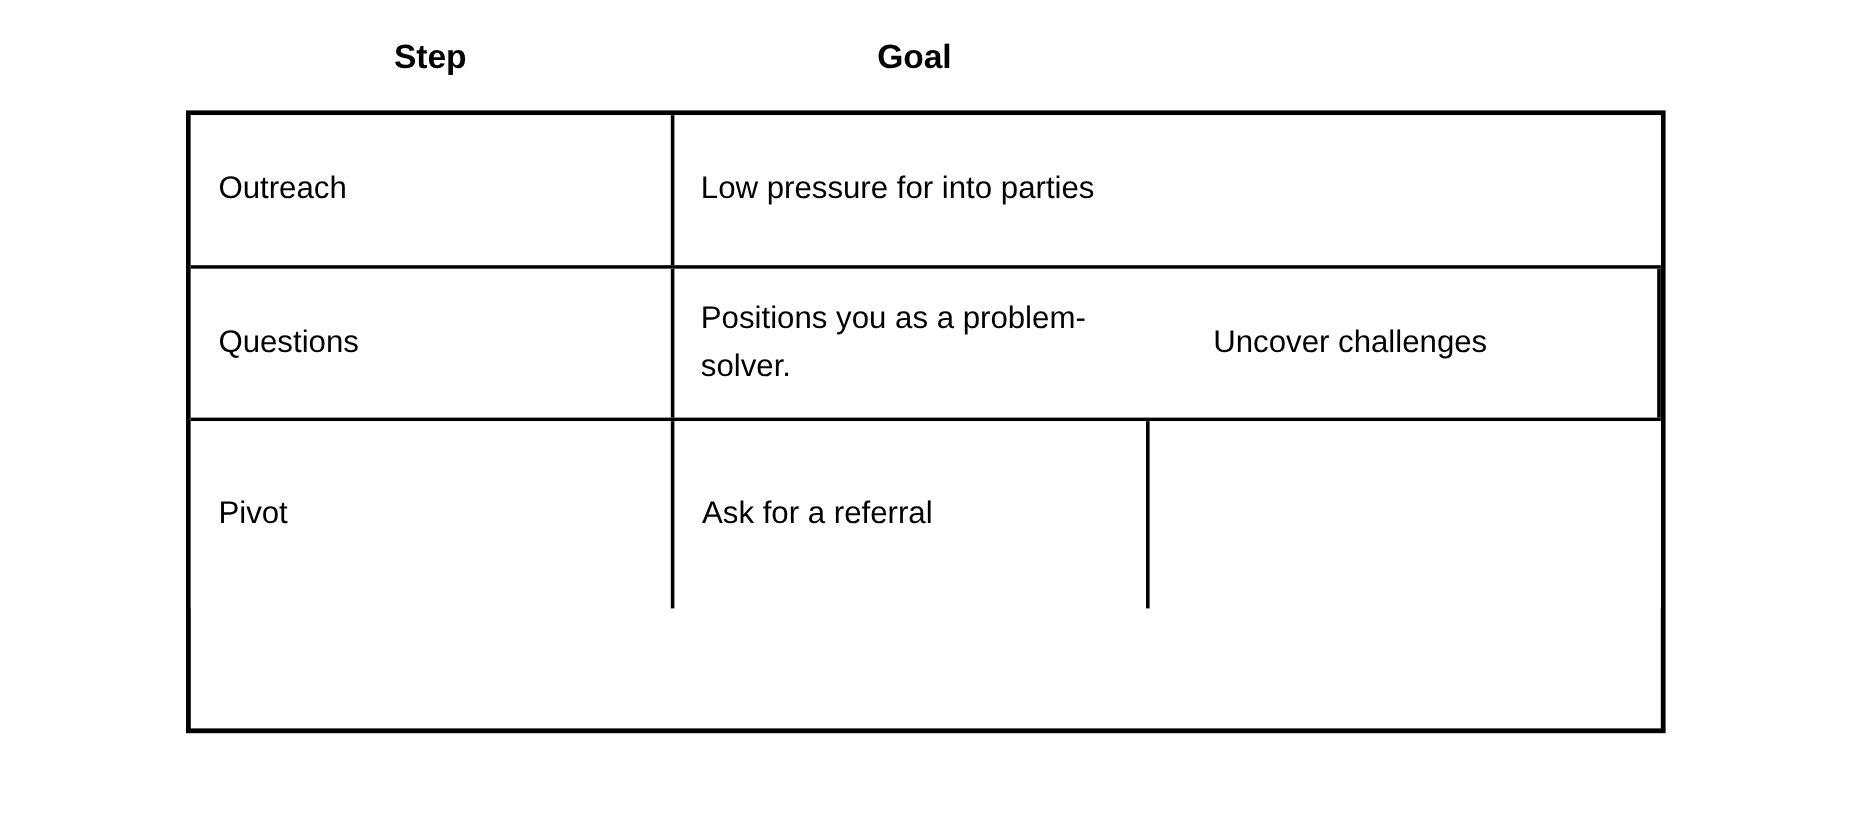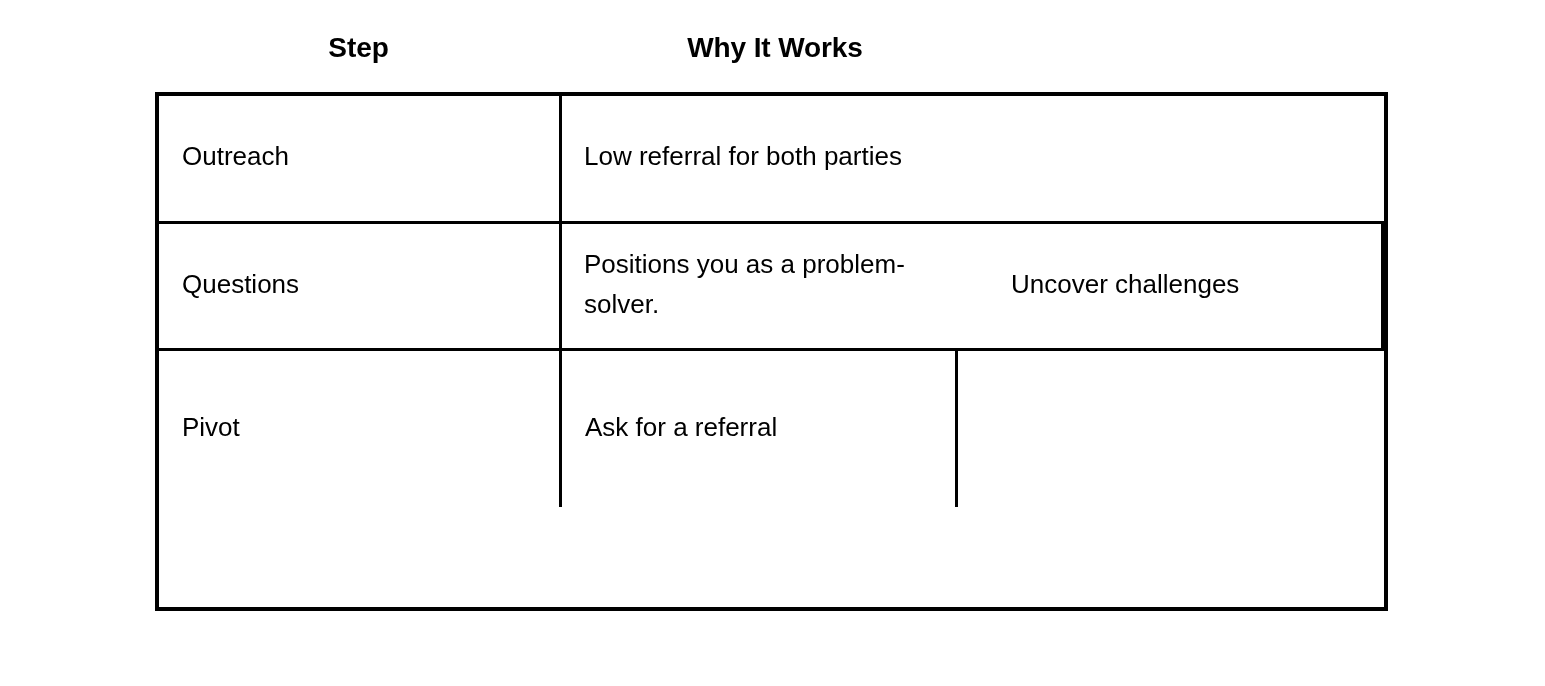--- a/index.html
+++ b/index.html
@@ -103,32 +103,32 @@
     display: block;
   }
 </style>
 </head>
 <body>
 
 <div class="canvas">
 
   <div class="header-row">
     <div class="header-cell c1">Step</div>
-    <div class="header-cell c3">Why It Works</div>
+    <div class="header-cell c2">Goal</div>
   </div>
 
   <div class="table-wrap">
     <div class="grid">
 
       <div class="row r1">
         <div class="cell c1">
           <span class="cell-text">Outreach</span>
         </div>
         <div class="cell c3">
-          <span class="cell-text">Low referral for both parties</span>
+          <span class="cell-text">Low pressure for into parties</span>
         </div>
       </div>
 
       <div class="row r2">
         <div class="cell c1">
           <span class="cell-text">Questions</span>
         </div>
         <div class="cell c3">
           <span class="cell-text">Positions you as a problem-solver.</span>
         </div>

